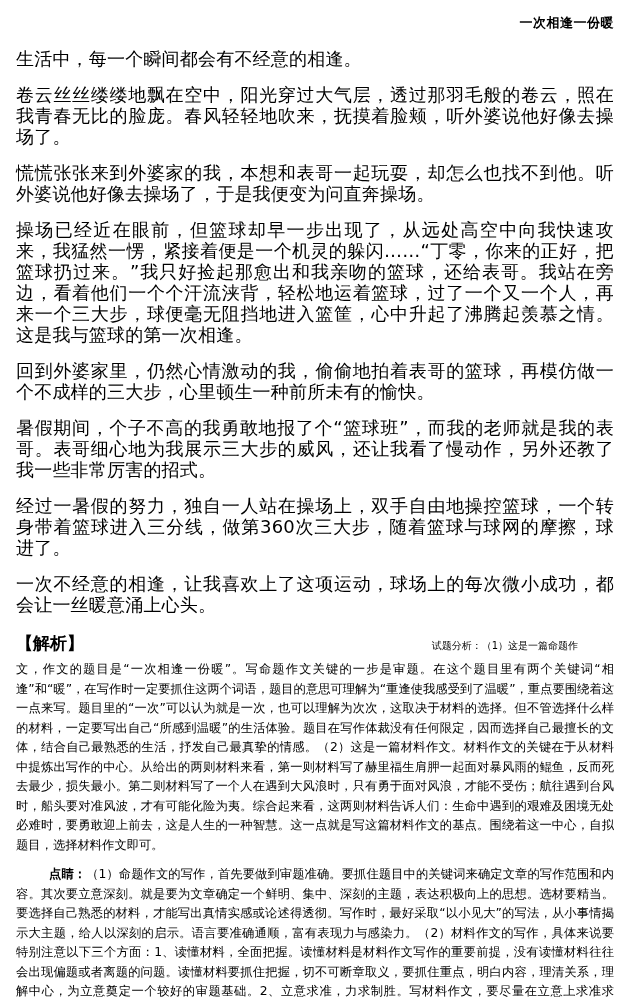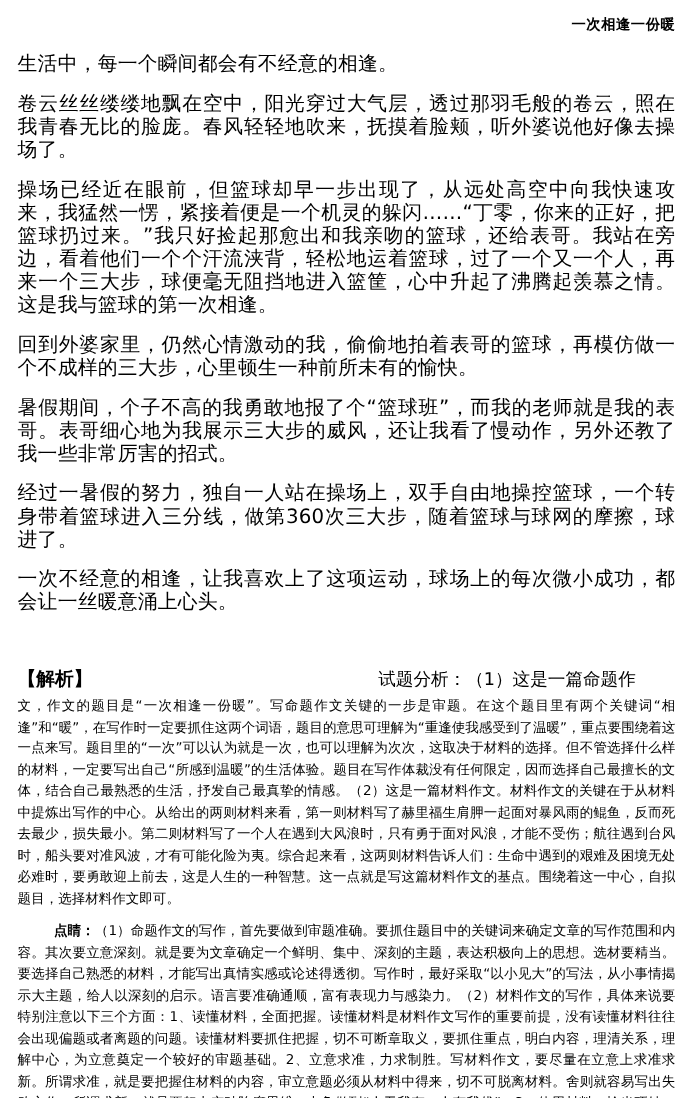--- a/index.html
+++ b/index.html
@@ -38,24 +38,23 @@
     align-items: baseline;
     justify-content: space-between;
     margin: 18px 0 4px 0;
   }
   .analysis-label {
     font-size: 17px;
     font-weight: bold;
     line-height: 20px;
   }
   .analysis-lead {
-    font-size: 16px;
+    font-size: 10px;
     line-height: 20px;
     padding-right: 36px;
-    margin-top: 32px;
   }
   .dense {
     font-size: 12.3px;
     line-height: 19.5px;
     margin: 0 0 4px 0;
     text-align: justify;
     text-justify: inter-ideograph;
     letter-spacing: 0px;
   }
   .tip-label {
@@ -68,20 +67,21 @@
 </style>
 </head>
 <body>
 
 <div class="page">
 
   <h1 class="title">一次相逢一份暖</h1>
 
   <p class="para">生活中，每一个瞬间都会有不经意的相逢。</p>
   <p class="para">卷云丝丝缕缕地飘在空中，阳光穿过大气层，透过那羽毛般的卷云，照在我青春无比的脸庞。春风轻轻地吹来，抚摸着脸颊，听外婆说他好像去操场了。</p>
+  <p class="para">慌慌张张来到外婆家的我，本想和表哥一起玩耍，却怎么也找不到他。听外婆说他好像去操场了，于是我便变为问直奔操场。</p>
   <p class="para">操场已经近在眼前，但篮球却早一步出现了，从远处高空中向我快速攻来，我猛然一愣，紧接着便是一个机灵的躲闪……“丁零，你来的正好，把篮球扔过来。”我只好捡起那愈出和我亲吻的篮球，还给表哥。我站在旁边，看着他们一个个汗流浃背，轻松地运着篮球，过了一个又一个人，再来一个三大步，球便毫无阻挡地进入篮筐，心中升起了沸腾起羡慕之情。这是我与篮球的第一次相逢。</p>
   <p class="para">回到外婆家里，仍然心情激动的我，偷偷地拍着表哥的篮球，再模仿做一个不成样的三大步，心里顿生一种前所未有的愉快。</p>
   <p class="para">暑假期间，个子不高的我勇敢地报了个“篮球班”，而我的老师就是我的表哥。表哥细心地为我展示三大步的威风，还让我看了慢动作，另外还教了我一些非常厉害的招式。</p>
   <p class="para">经过一暑假的努力，独自一人站在操场上，双手自由地操控篮球，一个转身带着篮球进入三分线，做第360次三大步，随着篮球与球网的摩擦，球进了。</p>
   <p class="para">一次不经意的相逢，让我喜欢上了这项运动，球场上的每次微小成功，都会让一丝暖意涌上心头。</p>
 
   <div class="analysis-row">
     <span class="analysis-label">【解析】</span>
     <span class="analysis-lead">试题分析：（1）这是一篇命题作</span>
   </div>

